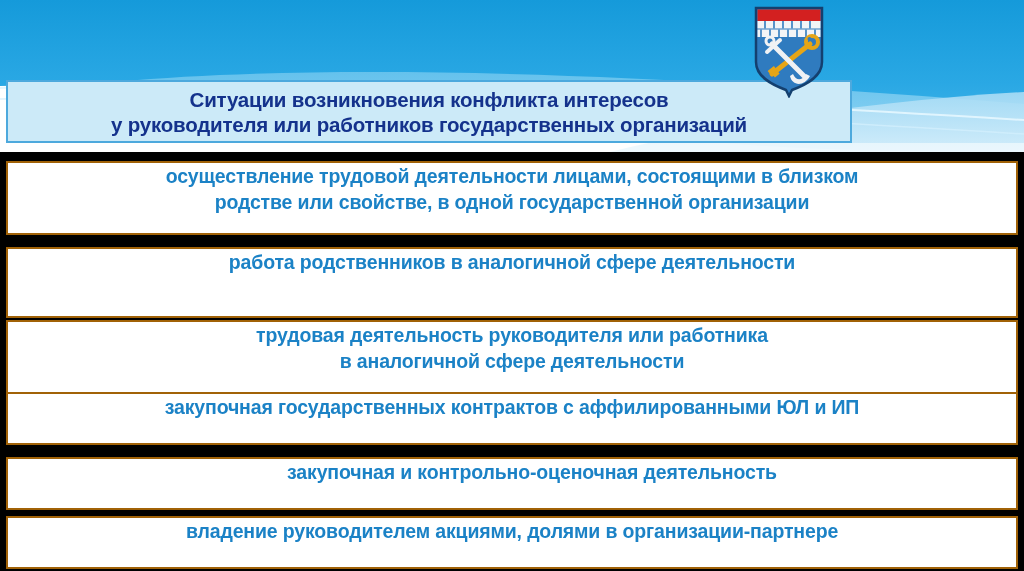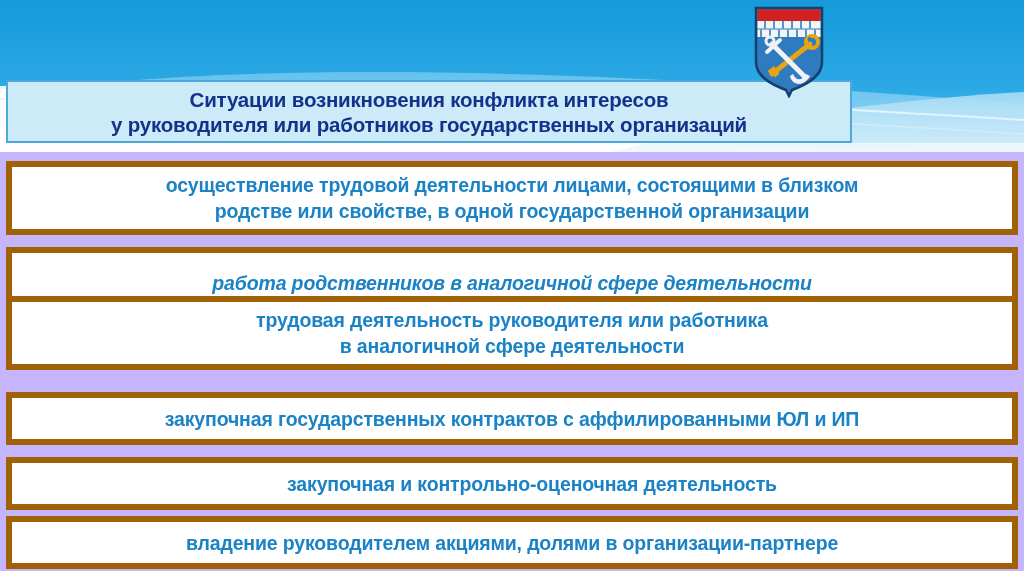--- a/index.html
+++ b/index.html
@@ -9,21 +9,21 @@
     background: #ffffff;
   }
   body {
     font-family: "Liberation Sans", "DejaVu Sans", sans-serif;
   }
   #slide {
     position: relative;
     width: 1024px;
     height: 571px;
     overflow: hidden;
-    background: #c4b5fd;
+    background: #000000;
     box-sizing: border-box;
   }
 
   
   #header-banner {
     position: absolute;
     left: 0;
     top: 0;
     width: 1024px;
     height: 152px;
@@ -78,38 +78,38 @@
     left: 0;
     top: 152px;
     width: 1024px;
   }
   .row-box {
     position: absolute;
     left: 6px;
     width: 1012px;
     box-sizing: border-box;
     background: #ffffff;
-    border: 6px solid #a16207;
+    border: 2px solid #a16207;
     display: flex;
-    align-items: center;
+    align-items: flex-start;
     justify-content: center;
     text-align: center;
   }
   .row-text {
     color: #1b82c6;
     font-weight: bold;
     font-size: 19.5px;
     line-height: 26px;
     letter-spacing: -0.15px;
     padding: 0 8px;
     white-space: pre-line;
   }
   .row-1 { top: 9px;   height: 74px; }
-  .row-2 { top: 95px;  height: 71px; font-style: italic; }
-  .row-3 { top: 144px; height: 74px; }
+  .row-2 { top: 95px;  height: 71px; }
+  .row-3 { top: 168px; height: 74px; }
   .row-4 { top: 240px; height: 53px; }
   .row-5 { top: 305px; height: 53px; padding-left: 40px; }
   .row-6 { top: 364px; height: 53px; }
 </style>
 </head>
 <body>
 
 <div id="slide">
 
   <div id="header-banner">

